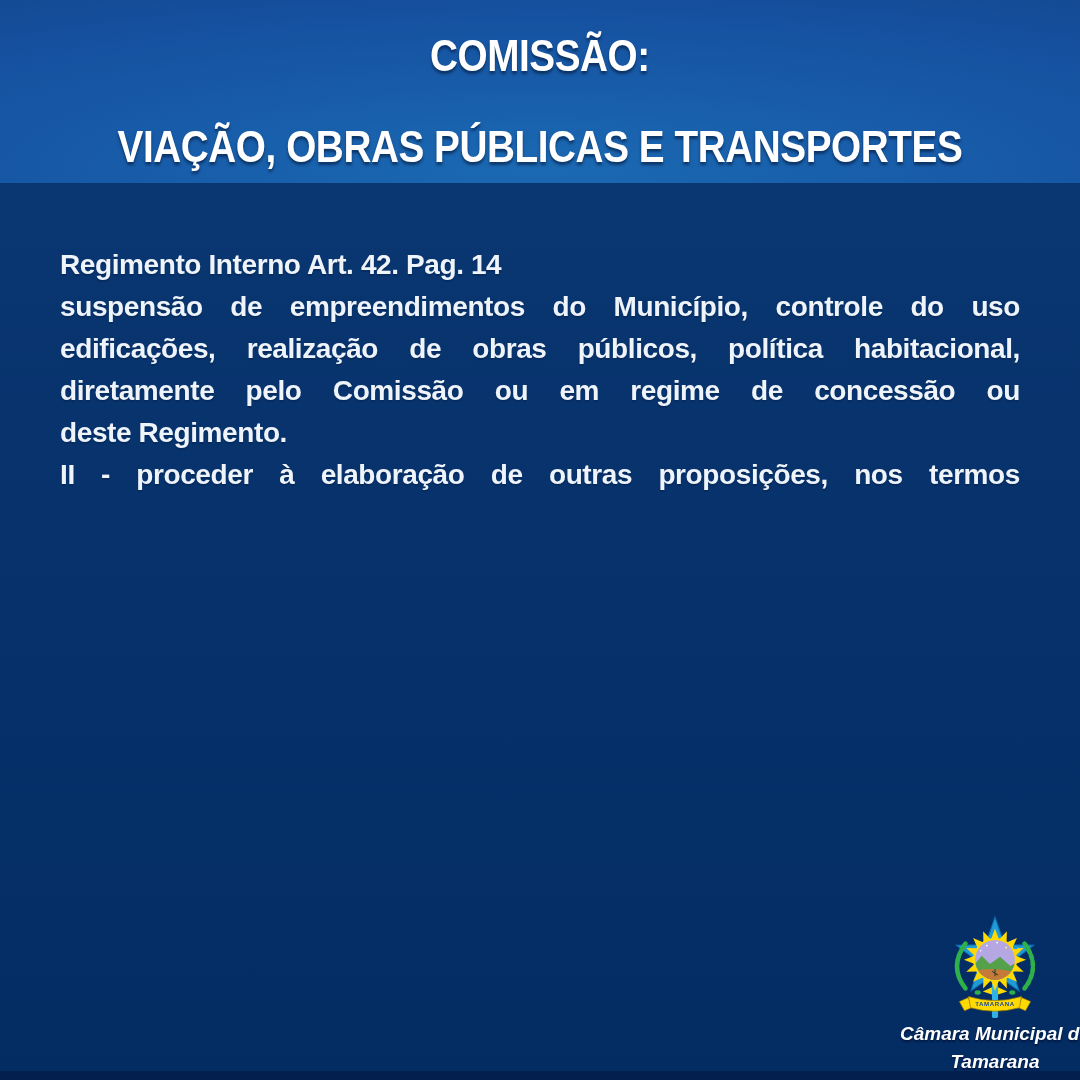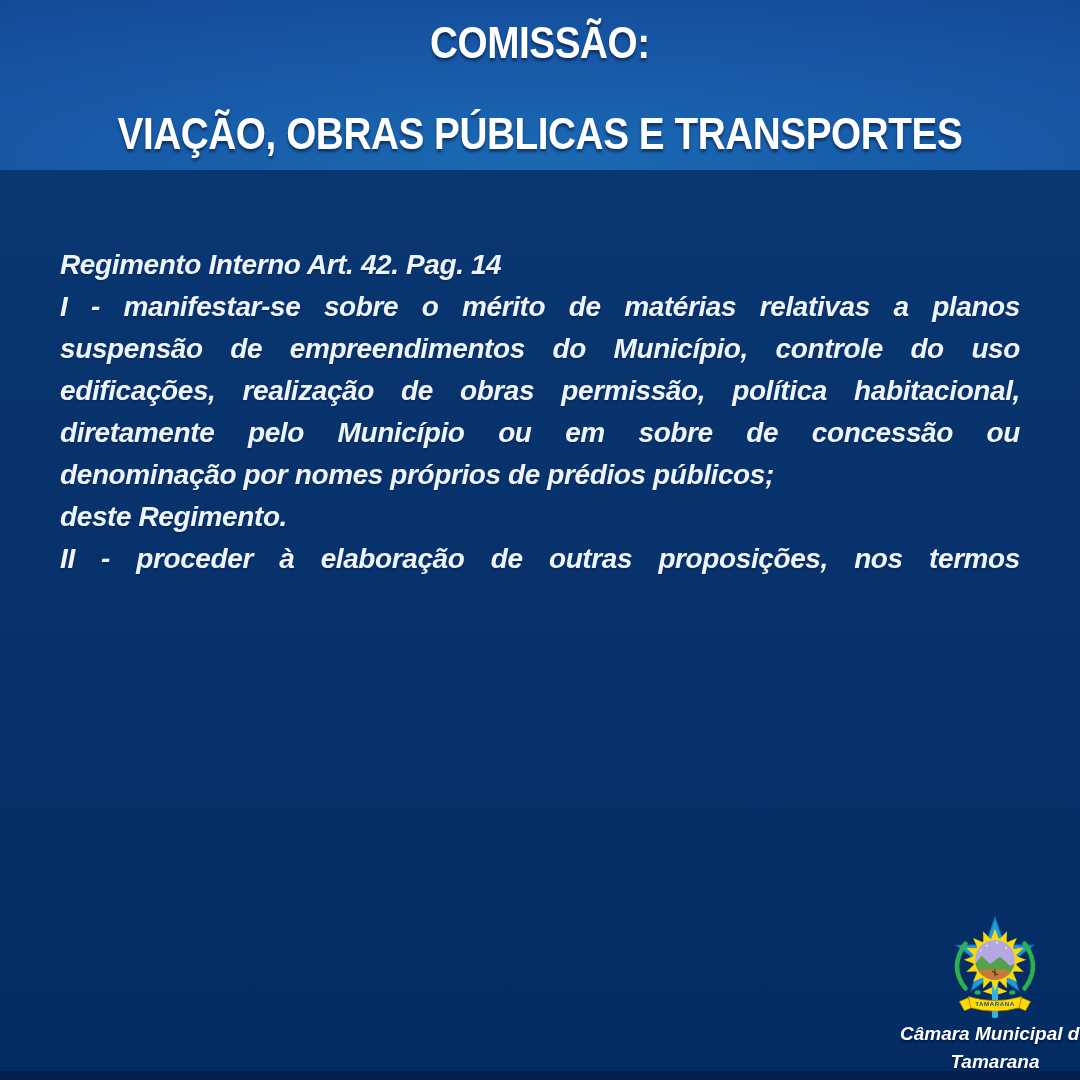--- a/index.html
+++ b/index.html
@@ -27,35 +27,34 @@
     background:linear-gradient(180deg,var(--body-bg-top) 0%,var(--body-bg-bottom) 100%);
     font-family:"Liberation Sans",sans-serif;
   }
   .header-banner{
     position:absolute;top:0;left:0;right:0;height:164px;
     background:radial-gradient(130% 160% at 50% 92%,
       var(--header-grad-center) 0%,
       var(--header-grad-mid) 55%,
       var(--header-grad-outer) 100%);
     display:flex;flex-direction:column;justify-content:center;align-items:center;
-    padding-top:6px;
+    padding-top:19px;
     gap:36px;
   }
   .header-title-line{
     color:#ffffff;font-weight:bold;font-size:44px;line-height:55px;
     white-space:nowrap;letter-spacing:-0.5px;
     transform:scaleX(0.88);transform-origin:50% 50%;
     text-shadow:0 3px 3px rgba(2,18,48,0.55);
   }
   .body-text{
     position:absolute;left:60px;top:244px;width:960px;
     color:var(--text-white);font-weight:bold;
     font-size:28px;line-height:42px;letter-spacing:-0.4px;
     text-shadow:0 2px 1px rgba(2,18,48,0.25);
-    font-style:italic;
   }
   .body-text .line{text-align:left;}
   .body-text .line.justify{text-align:justify;text-align-last:justify;}
   .seal{
     position:absolute;left:938px;top:912px;width:114px;height:112px;
   }
   .seal svg{width:100%;height:100%;display:block;}
   .org-name{
     position:absolute;left:888px;top:1020px;width:214px;
     text-align:center;color:#ffffff;
@@ -73,25 +72,23 @@
 
 <div class="canvas">
 
   <div class="header-banner">
     <div class="header-title-line">COMISSÃO:</div>
     <div class="header-title-line">VIAÇÃO, OBRAS PÚBLICAS E TRANSPORTES</div>
   </div>
 
   <div class="body-text">
       <div class="line">Regimento Interno Art. 42. Pag. 14</div>
-      <div class="line justify">I - manifestar-se sobre o mérito de matérias relativas a planos</div>
       <div class="line justify">suspensão de empreendimentos do Município, controle do uso</div>
-      <div class="line justify">edificações, realização de obras permissão, política habitacional,</div>
-      <div class="line justify">diretamente pelo Município ou em sobre de concessão ou</div>
-      <div class="line">denominação por nomes próprios de prédios públicos;</div>
+      <div class="line justify">edificações, realização de obras públicos, política habitacional,</div>
+      <div class="line justify">diretamente pelo Comissão ou em regime de concessão ou</div>
       <div class="line">deste Regimento.</div>
       <div class="line justify">II - proceder à elaboração de outras proposições, nos termos</div>
     </div>
 
   <div class="seal">
     <svg viewBox="0 0 100 110" xmlns="http://www.w3.org/2000/svg" aria-hidden="true">
 
       <polygon points="50,5 59.4,32.1 88,32.6 65.2,49.9 73.5,77.4 50,61 26.5,77.4 34.8,49.9 12,32.6 40.6,32.1" fill="var(--star-blue)" stroke="#0d6fb0" stroke-width="1"></polygon>
 
       <path d="M21,31 C10,46 10,61 21,75" fill="none" stroke="var(--branch-green)" stroke-width="4.5" stroke-linecap="round"></path>

